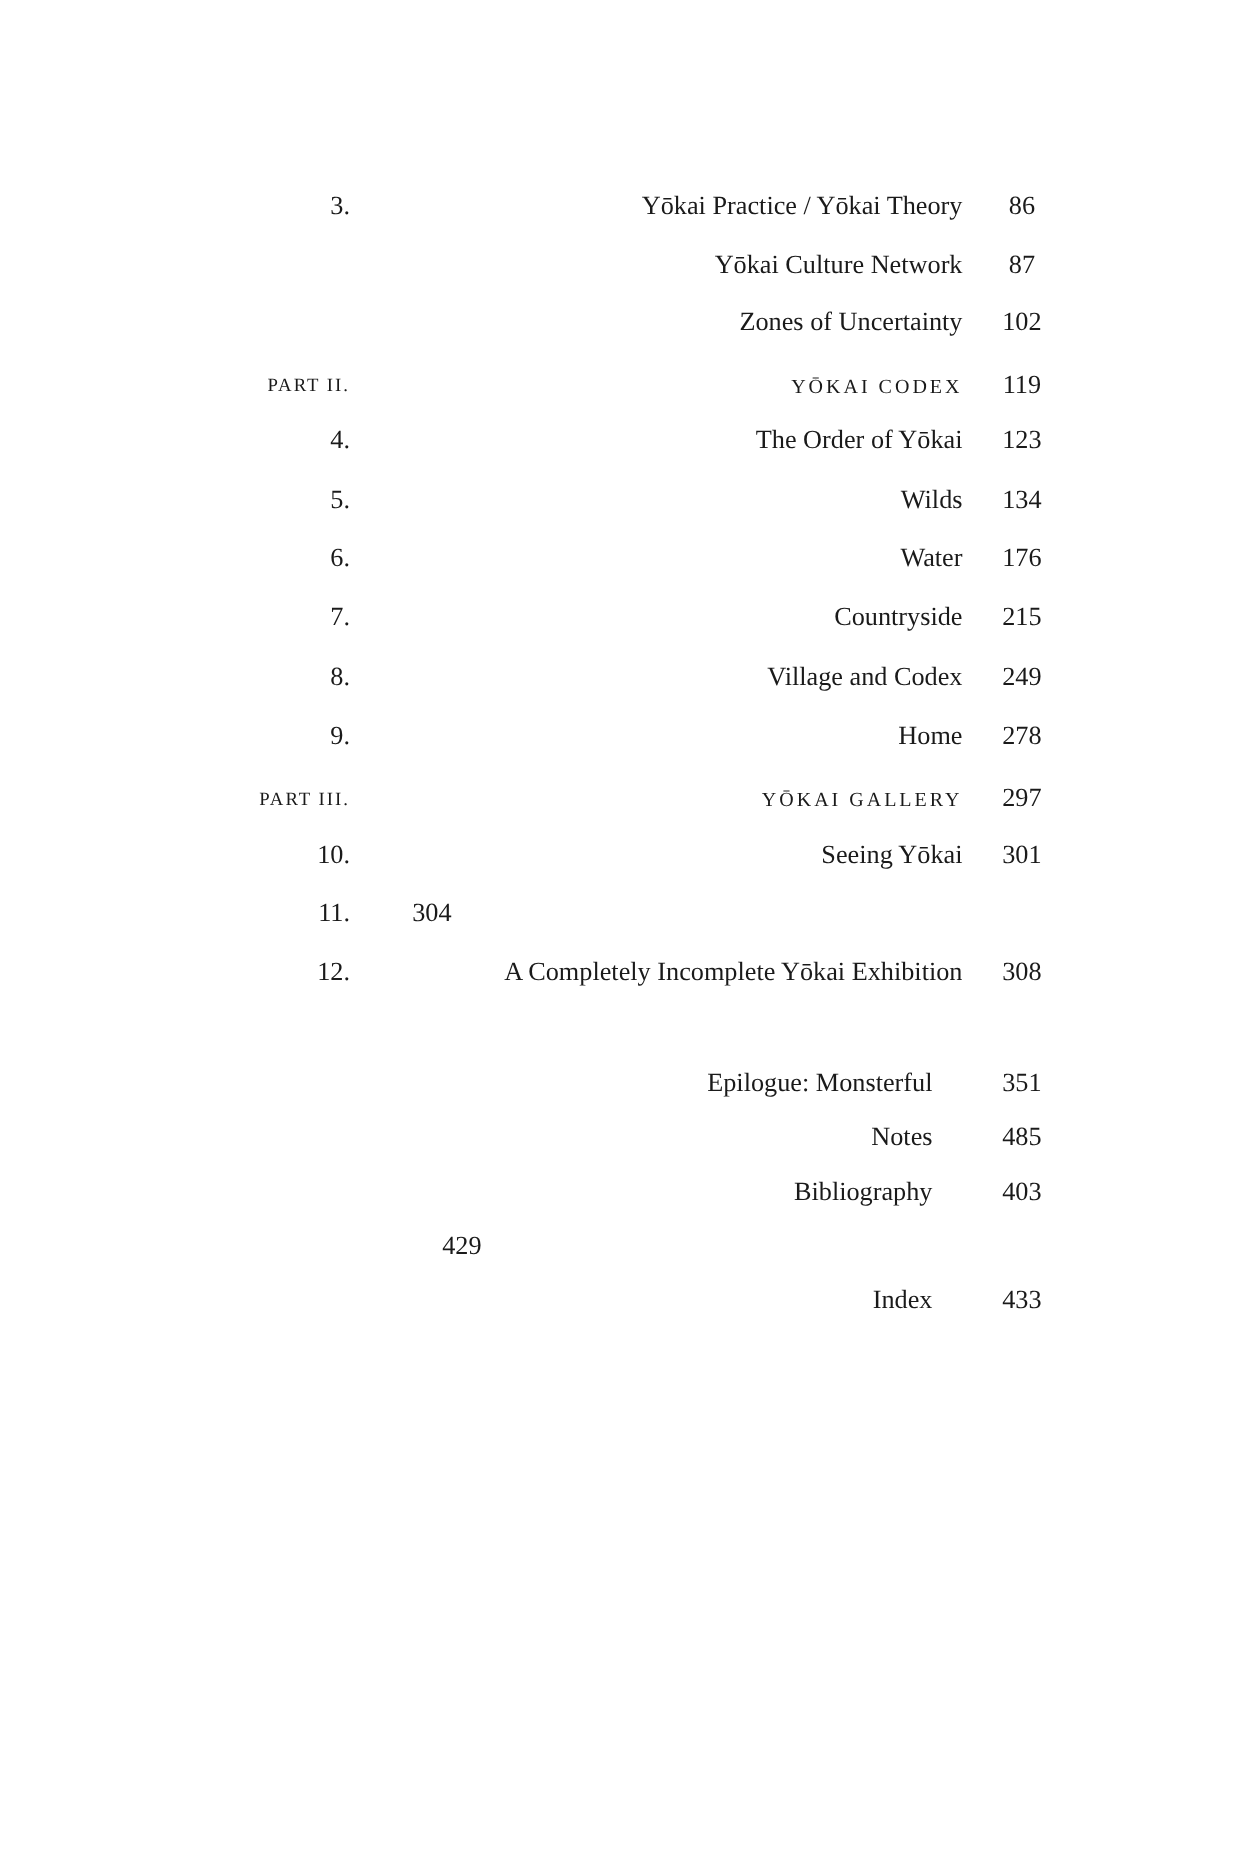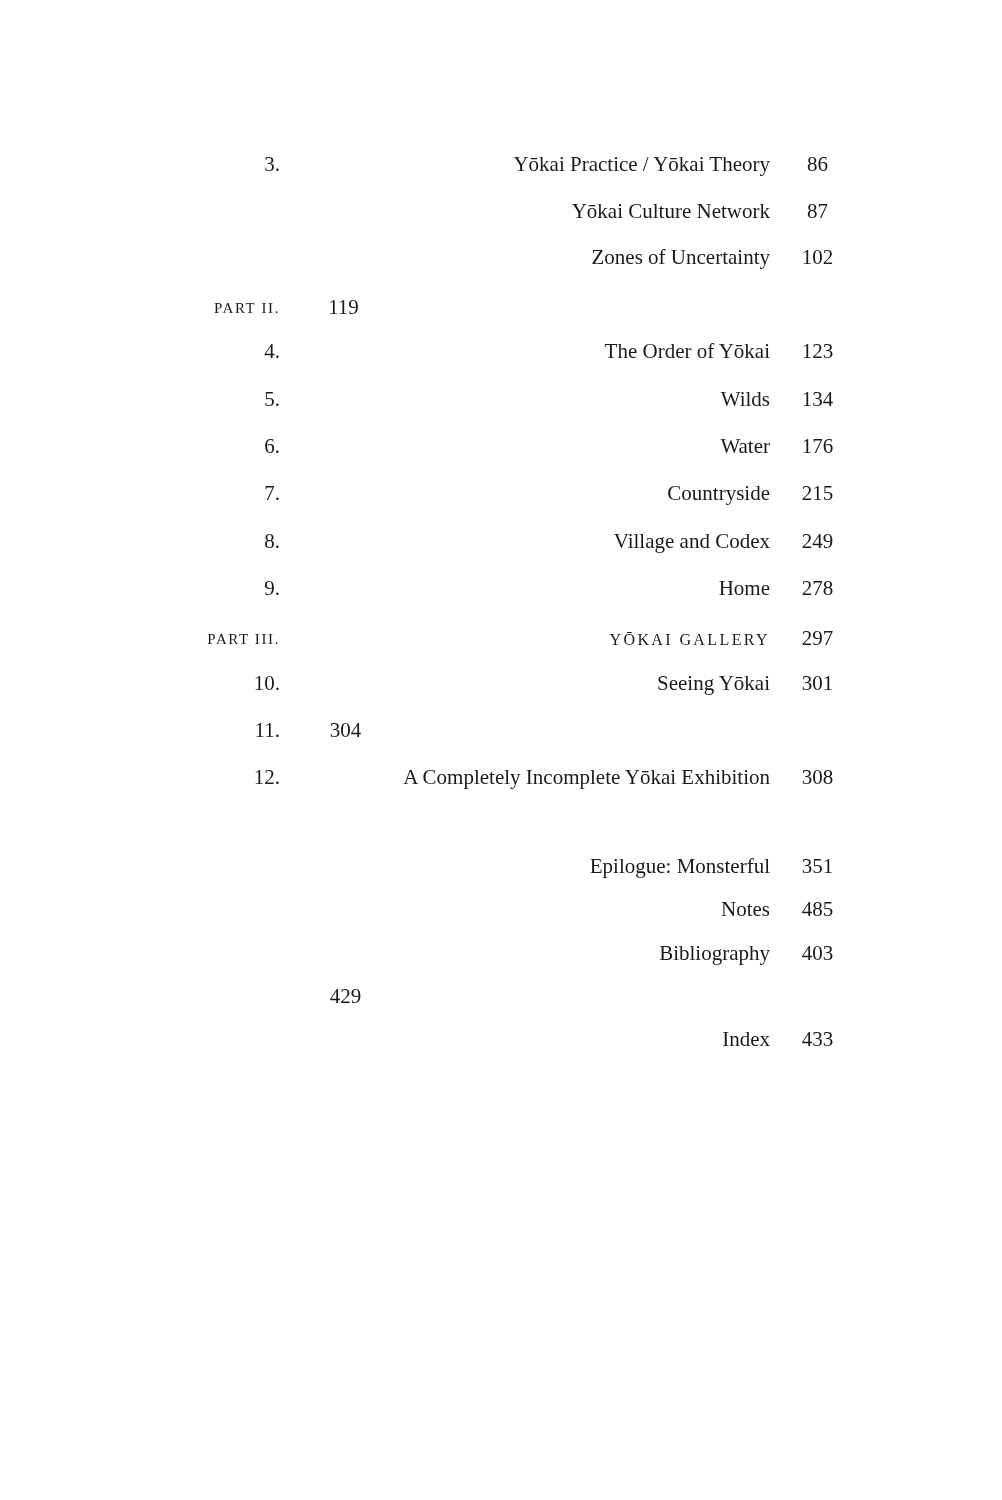--- a/index.html
+++ b/index.html
@@ -81,21 +81,21 @@
   .row-sub .col-title {
   }
 
   
   .gap-before-part { margin-top: 22px; }
   .gap-before-chapter { margin-top: 16px; }
   .gap-backmatter { margin-top: 60px; }
 
   .row-chapter { margin-bottom: 19px; }
   .row-sub { margin-bottom: 17px; }
-  .row-back { margin-bottom: 15px; }
+  .row-back { margin-bottom: 15px; gap: 24px; }
 </style>
 </head>
 <body>
 
 <div class="page">
   <div class="toc">
 
     <div class="toc-row row-chapter">
       <span class="col-num">3.</span>
       <span class="col-title">Yōkai Practice / Yōkai Theory</span>
@@ -109,20 +109,21 @@
     </div>
 
     <div class="toc-row row-sub">
       <span class="col-num"></span>
       <span class="col-title">Zones of Uncertainty</span>
       <span class="col-page">102</span>
     </div>
 
     <div class="toc-row row-part gap-before-part">
       <span class="col-num">Part II.</span>
+      <span class="col-title">Yōkai Codex</span>
       <span class="col-page">119</span>
     </div>
 
     <div class="toc-row row-chapter gap-before-chapter">
       <span class="col-num">4.</span>
       <span class="col-title">The Order of Yōkai</span>
       <span class="col-page">123</span>
     </div>
 
     <div class="toc-row row-chapter">

